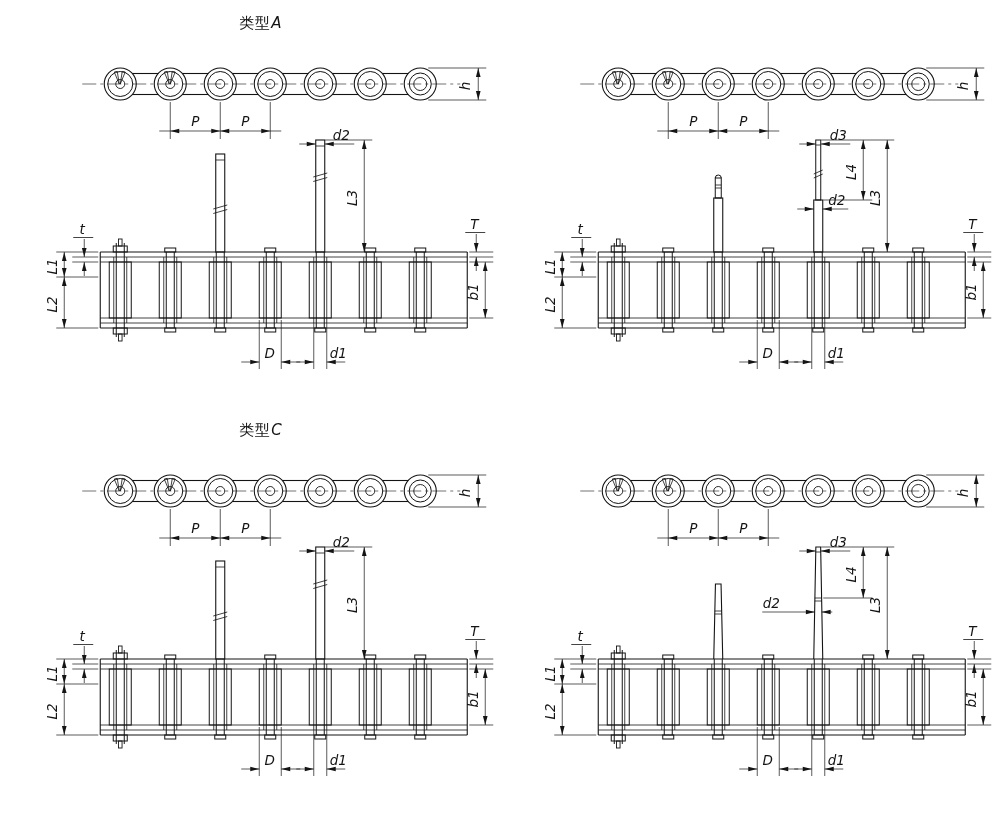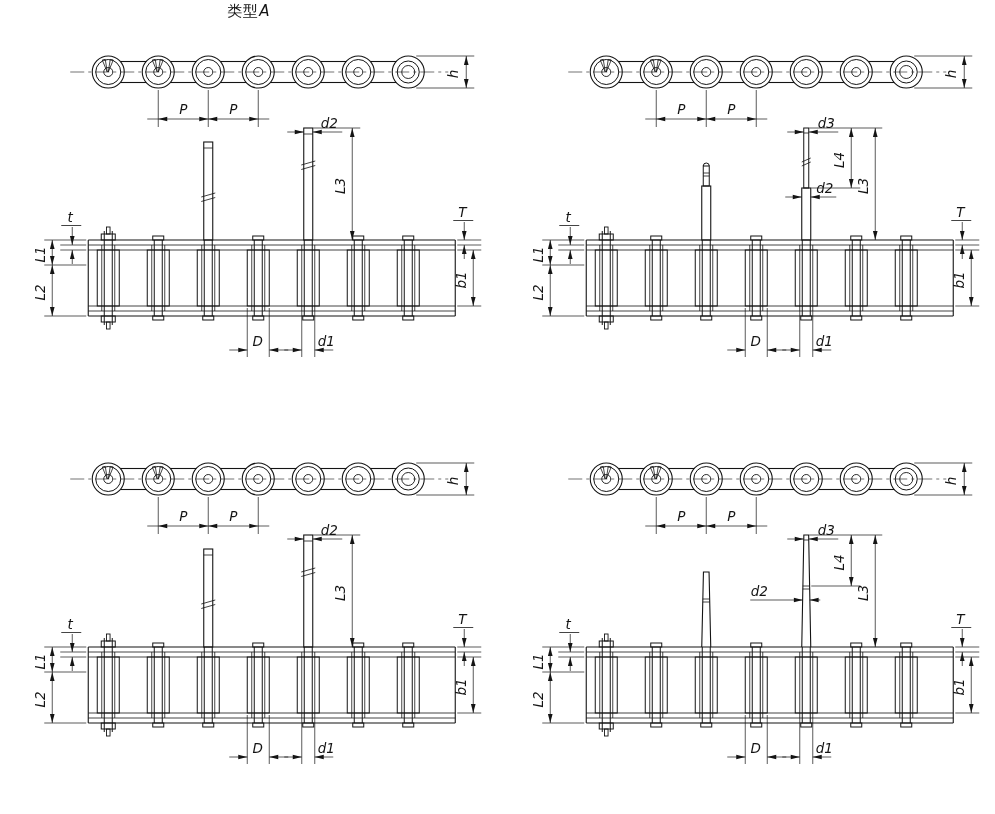--- a/index.html
+++ b/index.html
@@ -1,20 +1,20 @@
 <!DOCTYPE html>
 <html><head>
 <meta charset="utf-8">
 <style>
   html,body{margin:0;padding:0;background:#ffffff;}
   body{width:995px;height:814px;overflow:hidden;
        font-family:"DejaVu Sans","Liberation Sans",sans-serif;}
   .sheet{display:grid;grid-template-columns:497.5px 497.5px;grid-template-rows:407px 407px;
          width:995px;height:814px;background:#fff;}
-  figure.quad{margin:0;position:relative;width:497.5px;height:407px;}
+  figure.quad{margin:12px;position:relative;width:497.5px;height:407px;}
   figcaption.dtitle{position:absolute;top:2px;left:0;right:0;text-align:center;
         font-size:15px;color:#141414;letter-spacing:.5px;}
   figcaption.dtitle .letter{font-style:italic;padding-left:1px;}
   svg.draw{display:block;width:497.5px;height:407px;}
 </style>
 </head>
 <body>
 
 <div class="sheet">
 
@@ -387,20 +387,21 @@
         <line x1="314.5" y1="311" x2="314.5" y2="357" stroke="#141414" stroke-width="0.7"></line>
         <line x1="284" y1="350" x2="301.5" y2="350" stroke="#141414" stroke-width="0.7"></line>
         <polygon points="0,0 -9,2.3 -9,-2.3" fill="#141414" transform="translate(301.5,350) rotate(0)"></polygon>
         <line x1="314.5" y1="350" x2="333" y2="350" stroke="#141414" stroke-width="0.7"></line>
         <polygon points="0,0 -9,2.3 -9,-2.3" fill="#141414" transform="translate(314.5,350) rotate(180)"></polygon>
         <text transform="translate(326,345.5) rotate(0)" text-anchor="middle" font-size="13.5" font-style="italic" font-family="DejaVu Sans, Liberation Sans, sans-serif" fill="#141414">d1</text>
       </svg>
   </figure>
 
   <figure class="quad">
+    <figcaption class="dtitle"><span class="cjk">类型</span><span class="letter">C</span></figcaption>
     <svg class="draw" viewBox="0 0 497 407" xmlns="http://www.w3.org/2000/svg">
         <line x1="70" y1="72" x2="448" y2="72" stroke="#141414" stroke-width="0.6" stroke-dasharray="14 4 3 4"></line>
         <line x1="120" y1="61.5" x2="146" y2="61.5" stroke="#141414" stroke-width="1.1"></line>
         <line x1="120" y1="82.5" x2="146" y2="82.5" stroke="#141414" stroke-width="1.1"></line>
         <line x1="170" y1="61.5" x2="196" y2="61.5" stroke="#141414" stroke-width="1.1"></line>
         <line x1="170" y1="82.5" x2="196" y2="82.5" stroke="#141414" stroke-width="1.1"></line>
         <line x1="220" y1="61.5" x2="246" y2="61.5" stroke="#141414" stroke-width="1.1"></line>
         <line x1="220" y1="82.5" x2="246" y2="82.5" stroke="#141414" stroke-width="1.1"></line>
         <line x1="270" y1="61.5" x2="296" y2="61.5" stroke="#141414" stroke-width="1.1"></line>
         <line x1="270" y1="82.5" x2="296" y2="82.5" stroke="#141414" stroke-width="1.1"></line>

